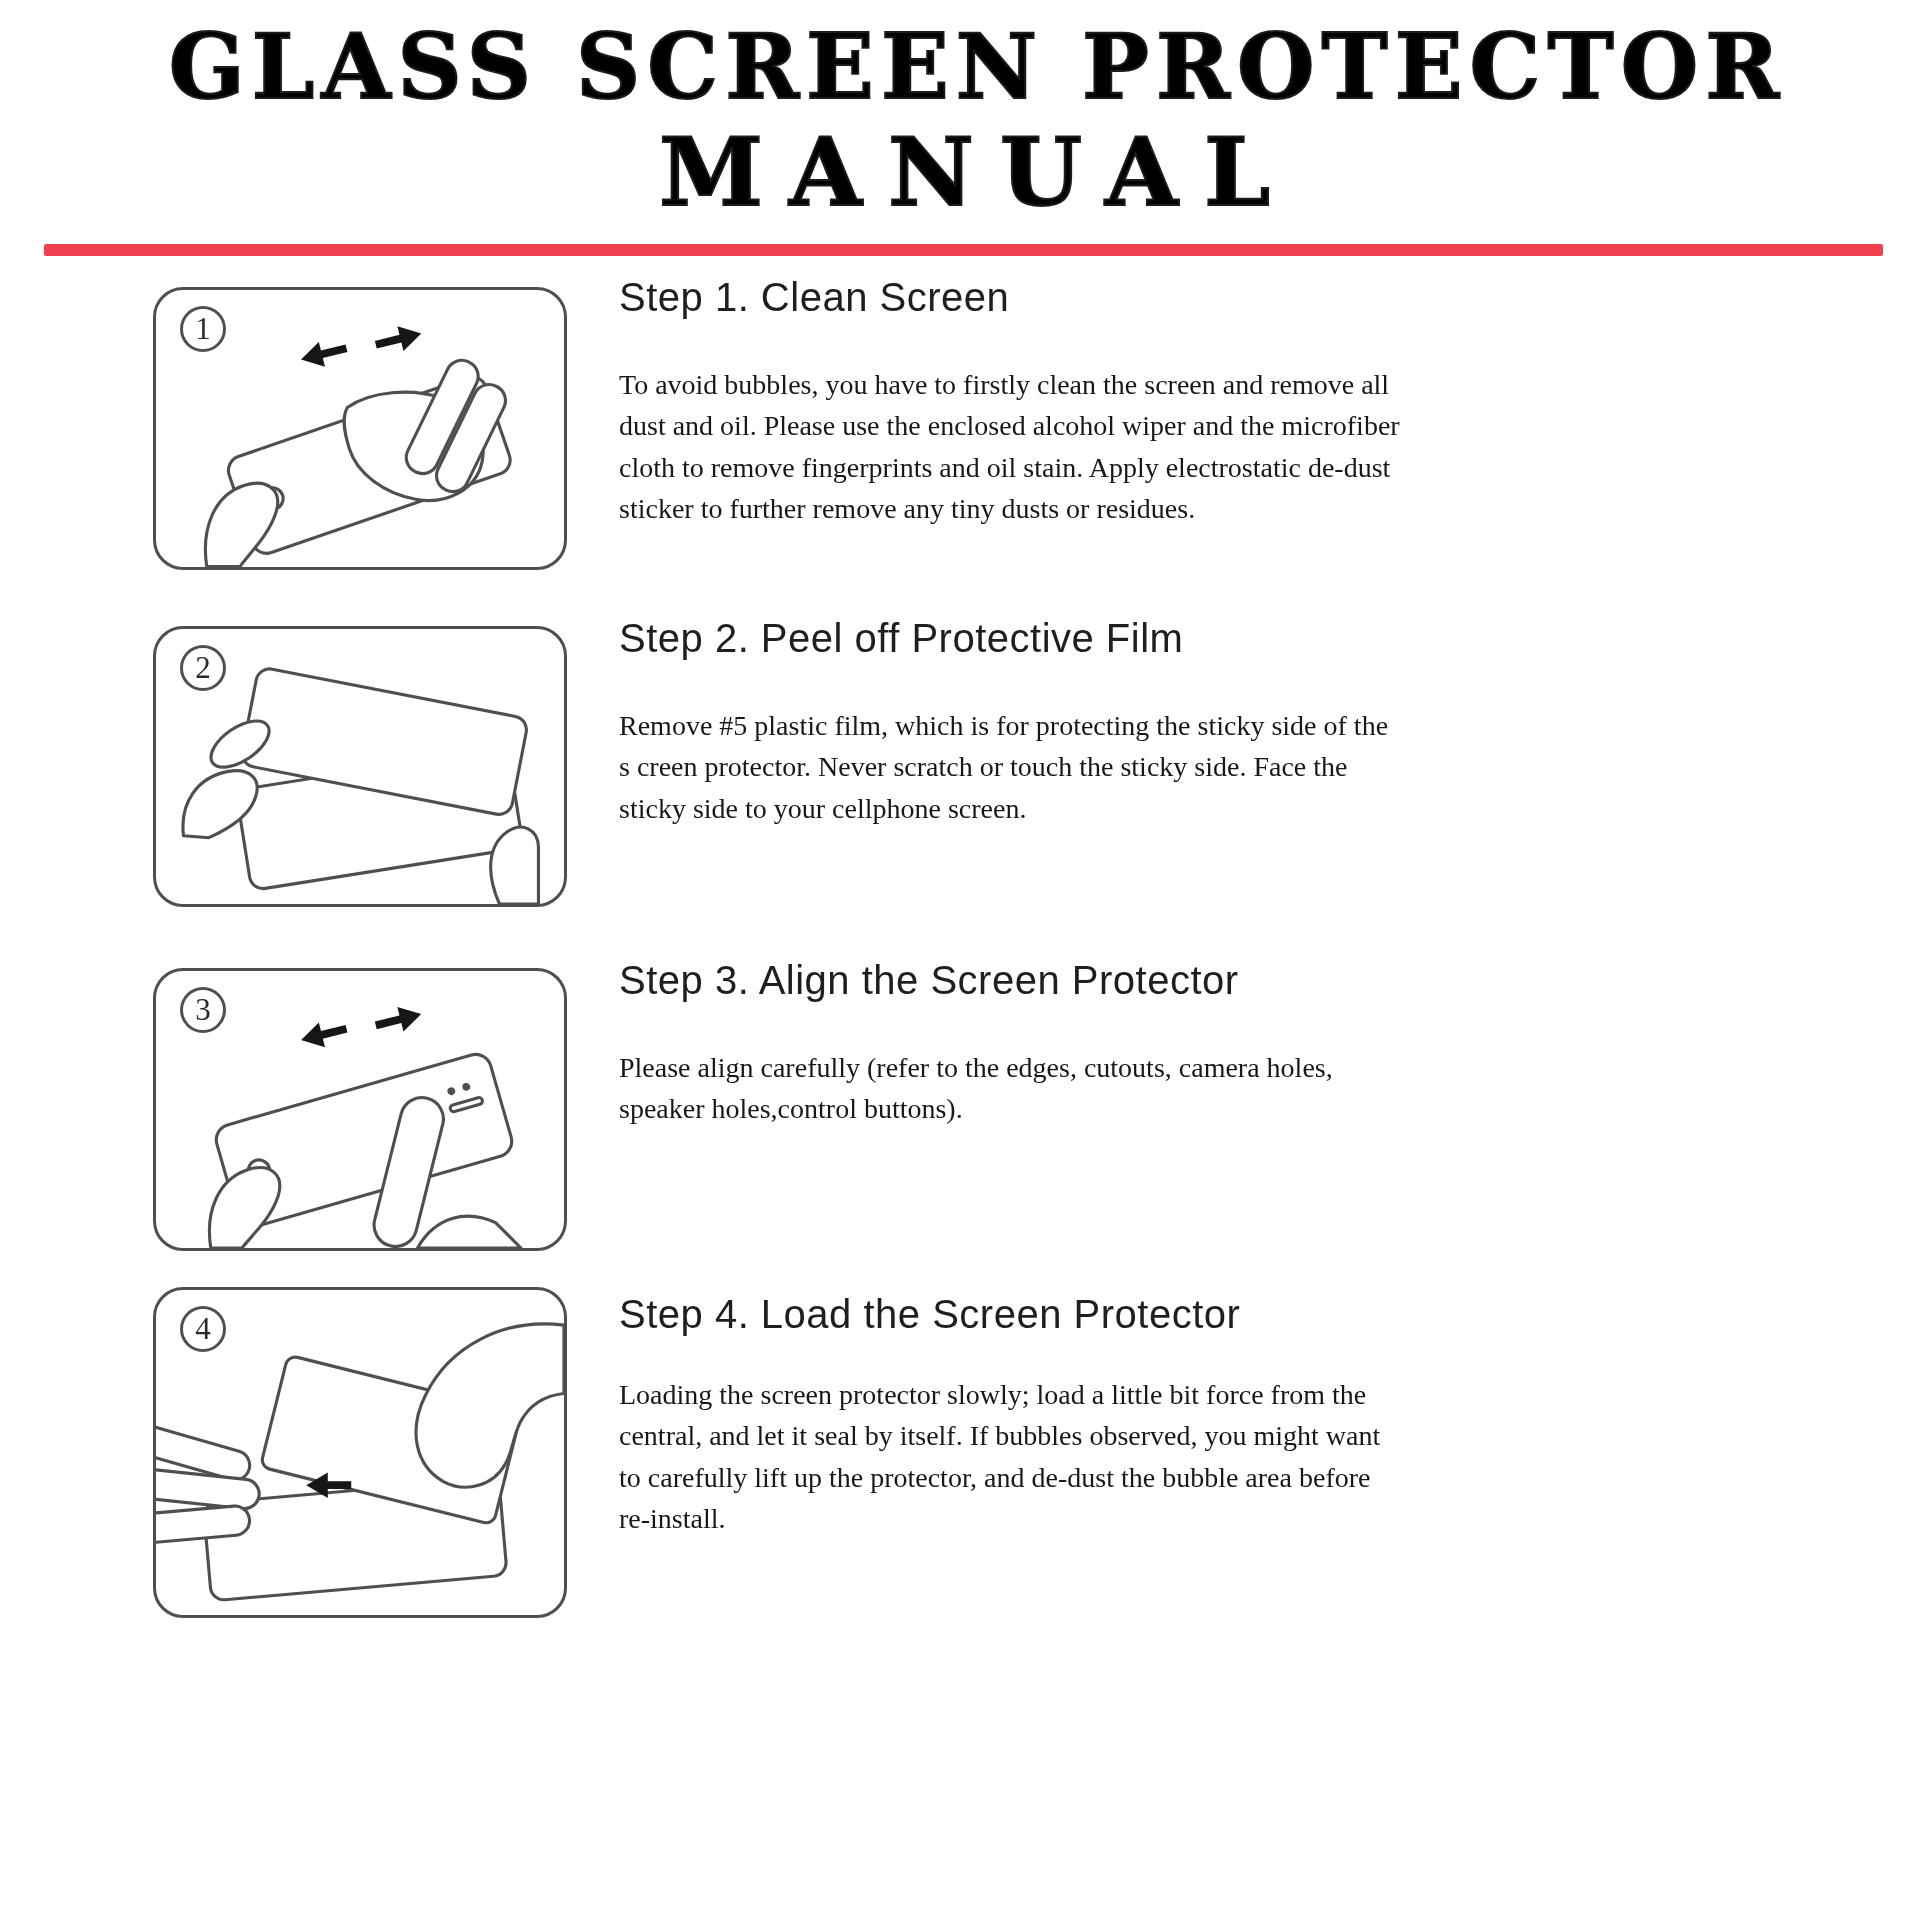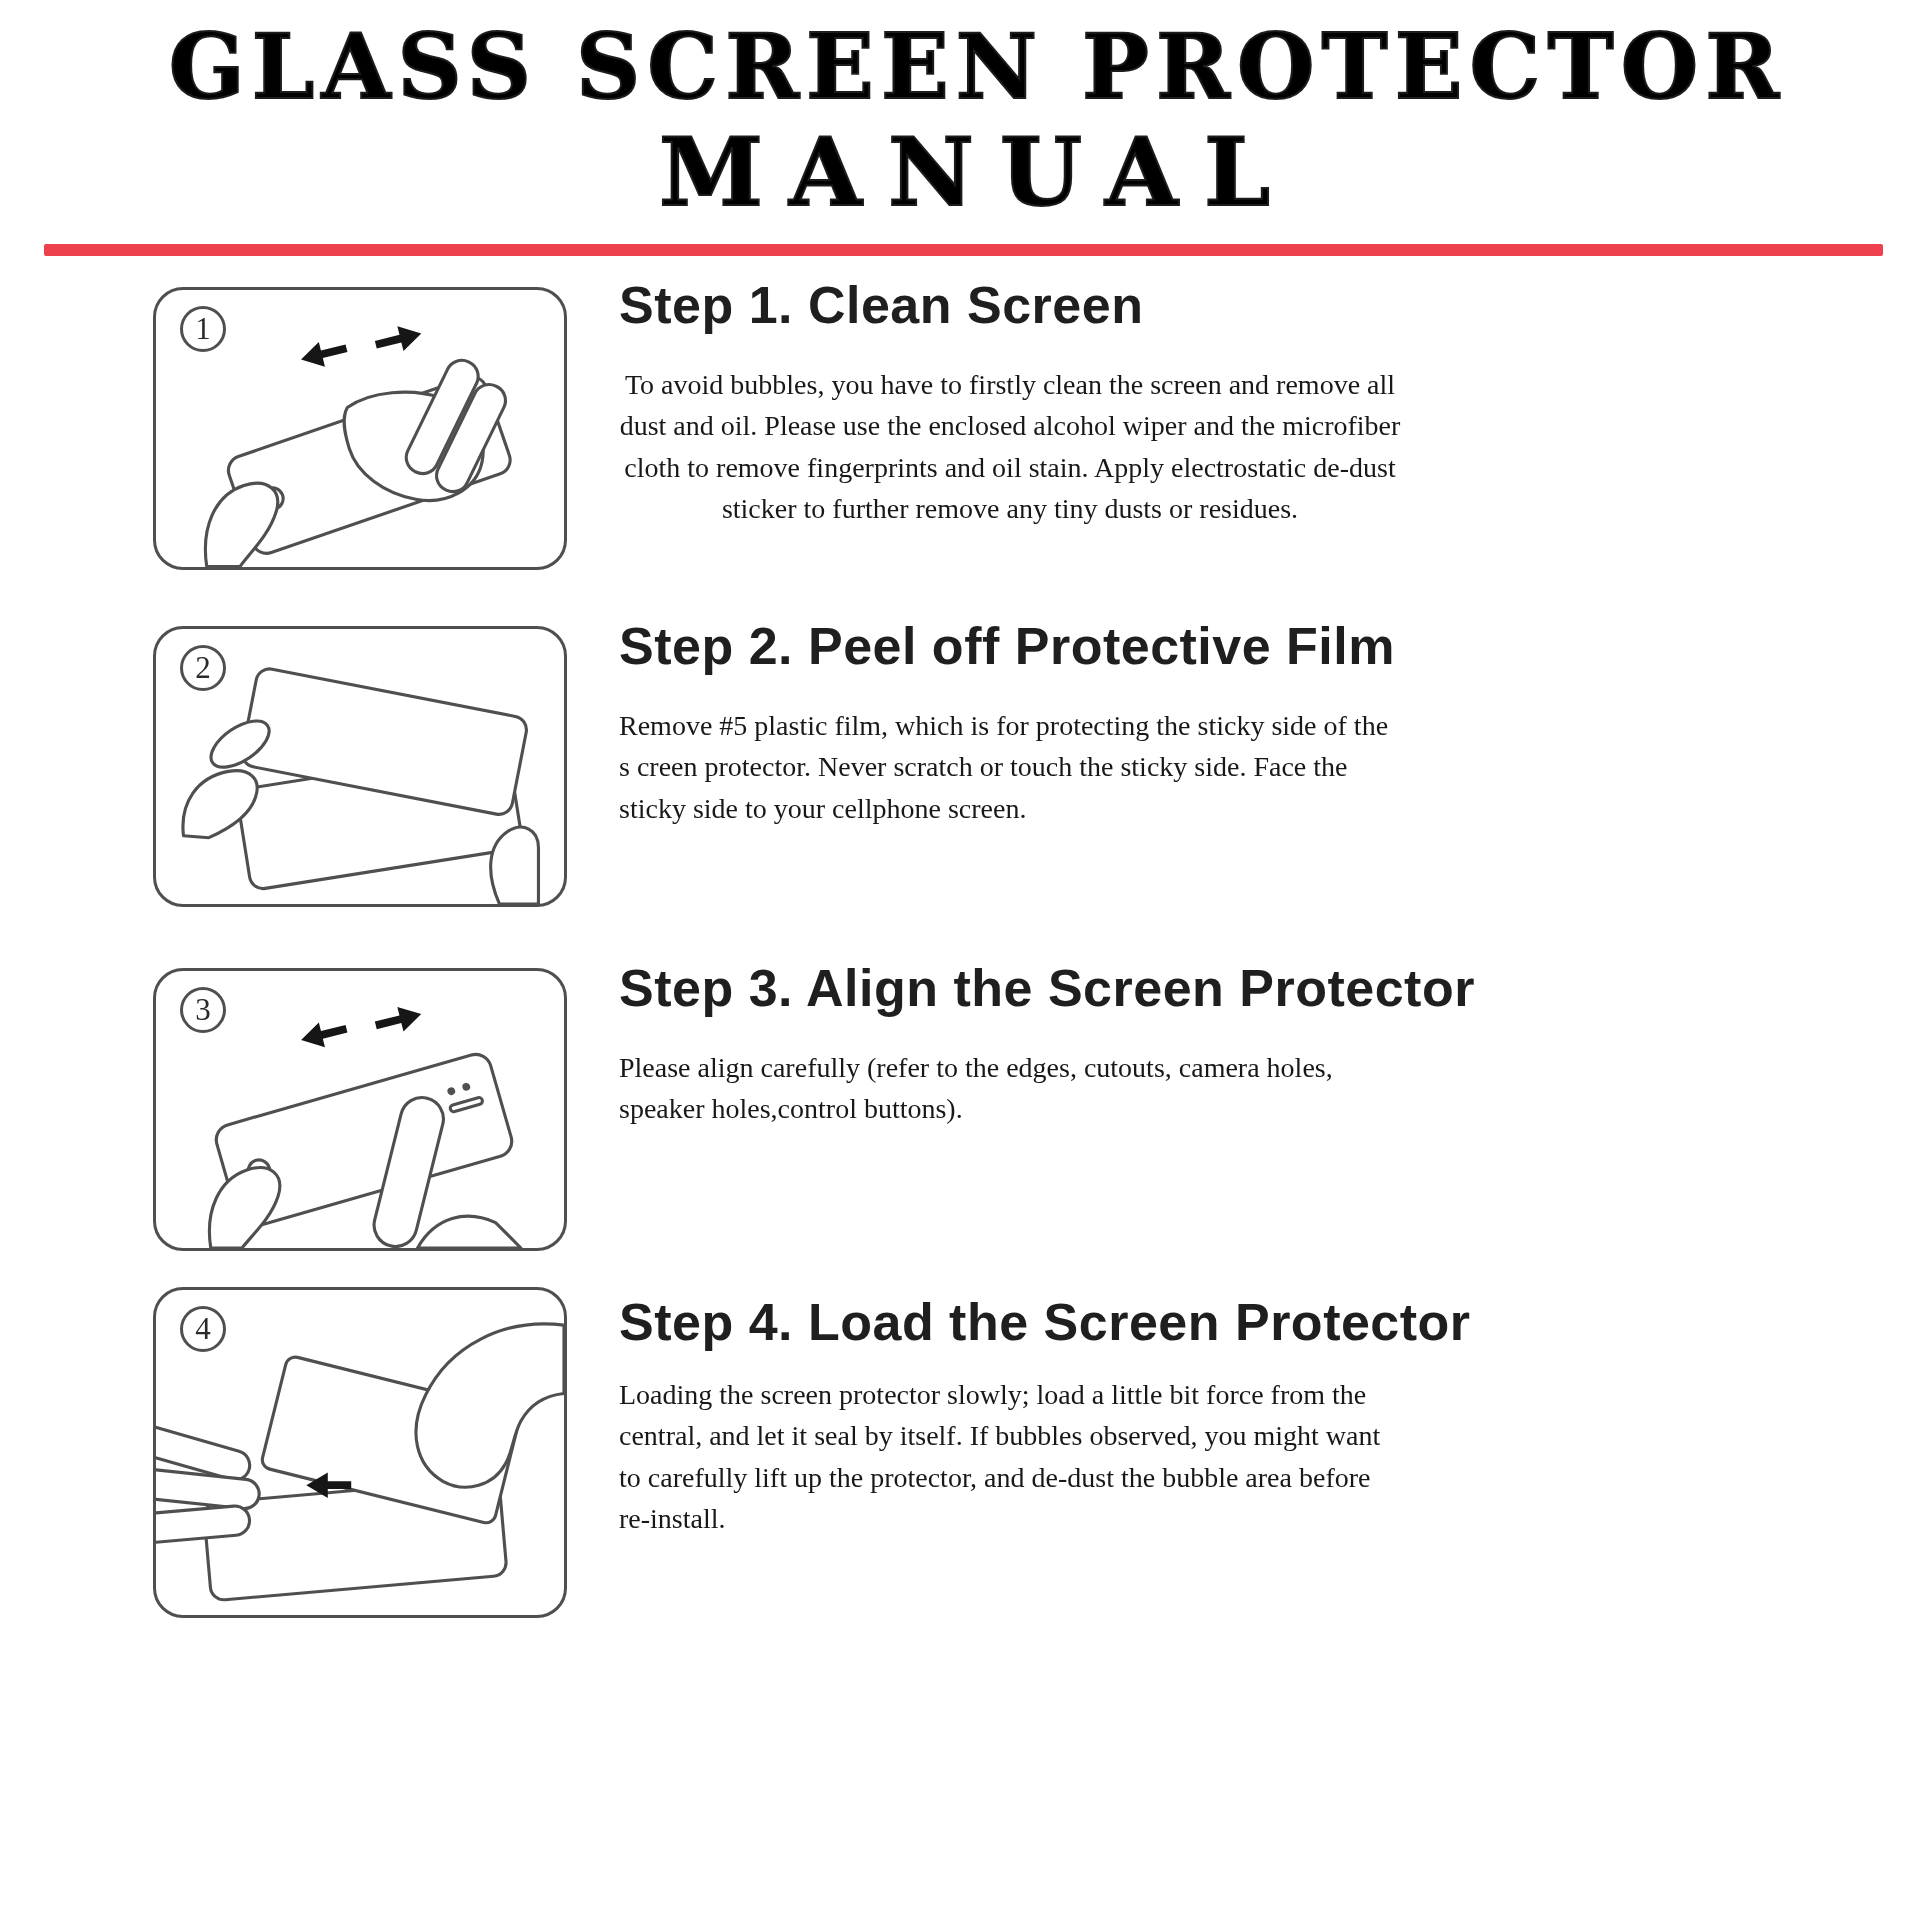--- a/index.html
+++ b/index.html
@@ -84,41 +84,41 @@
   .illus2 { top: 626px;  height: 281px; }
   .illus3 { top: 968px;  height: 283px; }
   .illus4 { top: 1287px; height: 331px; }
 
   .step-heading {
     position: absolute;
     left: 619px;
     width: 891px;
     margin: 0;
     font-family: "Liberation Sans", sans-serif;
-    font-weight: 700;
-    font-size: 52px;
+    font-weight: 400;
+    font-size: 40px;
     color: #1f1f1f;
     letter-spacing: 0.5px;
   }
   .heading1 { top: 275px; }
   .heading2 { top: 616px; }
   .heading3 { top: 958px; }
   .heading4 { top: 1292px; }
 
   .step-body {
     position: absolute;
     left: 619px;
     width: 782px;
     margin: 0;
     font-family: "Liberation Serif", serif;
     font-size: 28px;
     line-height: 1.48;
     color: #181818;
   }
-  .body1 { top: 364px; text-align: center; }
+  .body1 { top: 364px; }
   .body2 { top: 705px; }
   .body3 { top: 1047px; }
   .body4 { top: 1374px; }
 </style>
 </head>
 <body>
 
 <div class="page">
 
   <header class="title-block">

